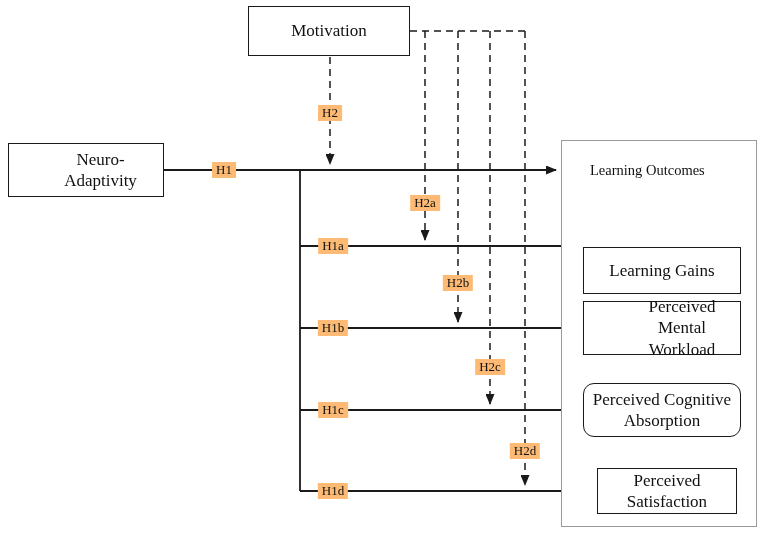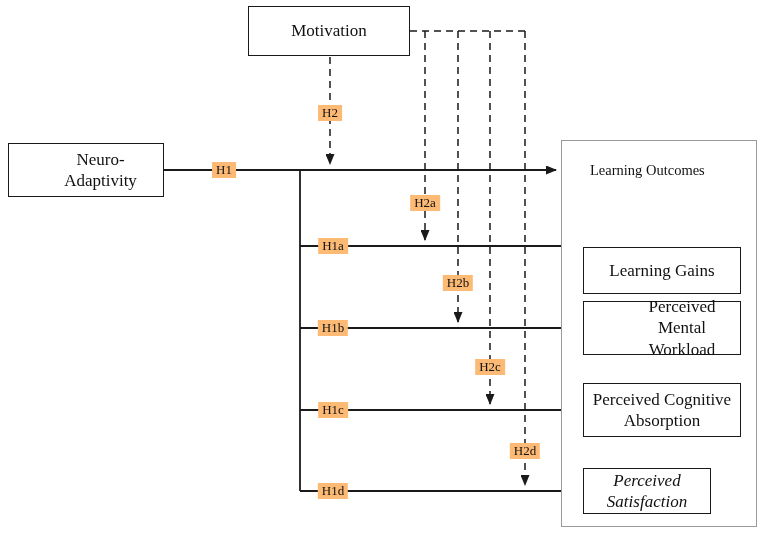--- a/index.html
+++ b/index.html
@@ -87,23 +87,23 @@
   <div class="outcomes-title">Learning Outcomes</div>
 
   <div class="box" style="left:8px; top:143px; width:156px; height:54px;padding-left:37px;">Neuro-Adaptivity</div>
 
   <div class="box" style="left:248px; top:6px; width:162px; height:50px;">Motivation</div>
 
   <div class="box" style="left:583px; top:223px; width:158px; height:47px;margin-top:24px;">Learning Gains</div>
 
   <div class="box" style="left:583px; top:301px; width:158px; height:54px;padding-left:48px;">Perceived Mental Workload</div>
 
-  <div class="box" style="left:583px; top:383px; width:158px; height:54px;">Perceived Cognitive Absorption</div>
+  <div class="box" style="left:583px; top:383px; width:158px; height:54px;border-radius:11px;">Perceived Cognitive Absorption</div>
 
-  <div class="box" style="left:583px; top:468px; width:128px; height:46px;font-style:italic;">Perceived Satisfaction</div>
+  <div class="box" style="left:597px; top:468px; width:140px; height:46px;">Perceived Satisfaction</div>
 
   <div class="hlabel" style="left:224px; top:170px;">H1</div>
   <div class="hlabel" style="left:333px; top:246px;">H1a</div>
   <div class="hlabel" style="left:333px; top:328px;">H1b</div>
   <div class="hlabel" style="left:333px; top:410px;">H1c</div>
   <div class="hlabel" style="left:333px; top:491px;">H1d</div>
 
   <div class="hlabel" style="left:330px; top:113px;">H2</div>
   <div class="hlabel" style="left:425px; top:203px;">H2a</div>
   <div class="hlabel" style="left:458px; top:283px;">H2b</div>

